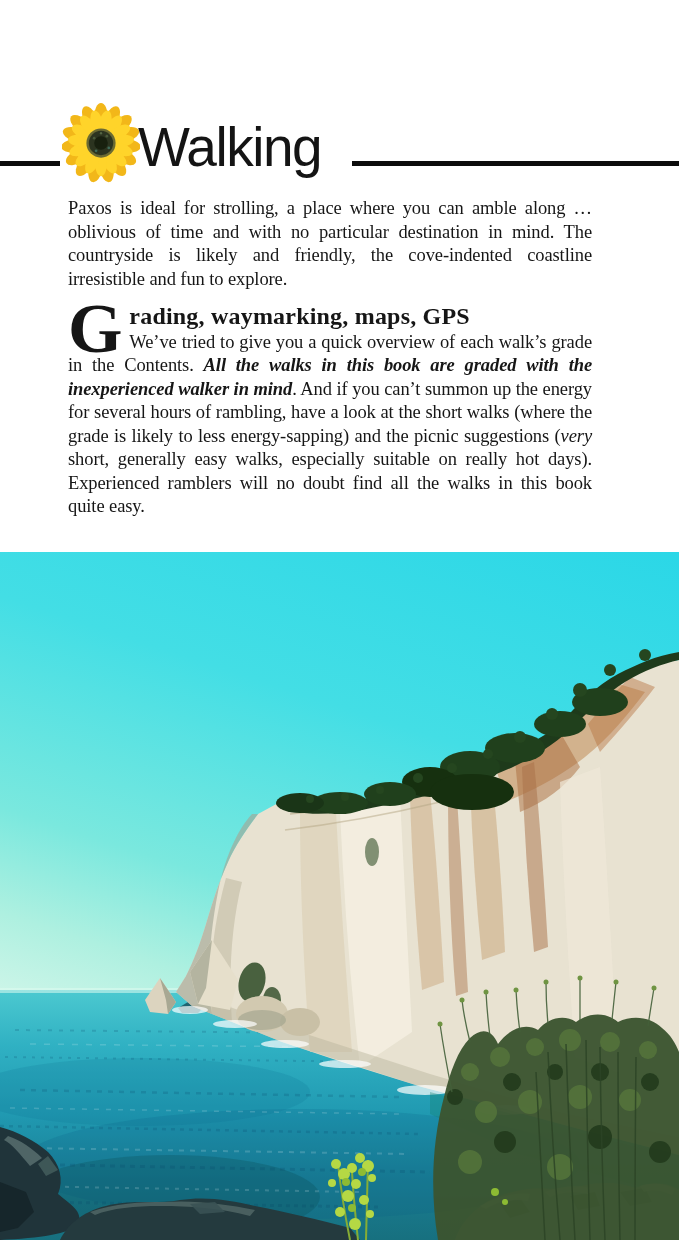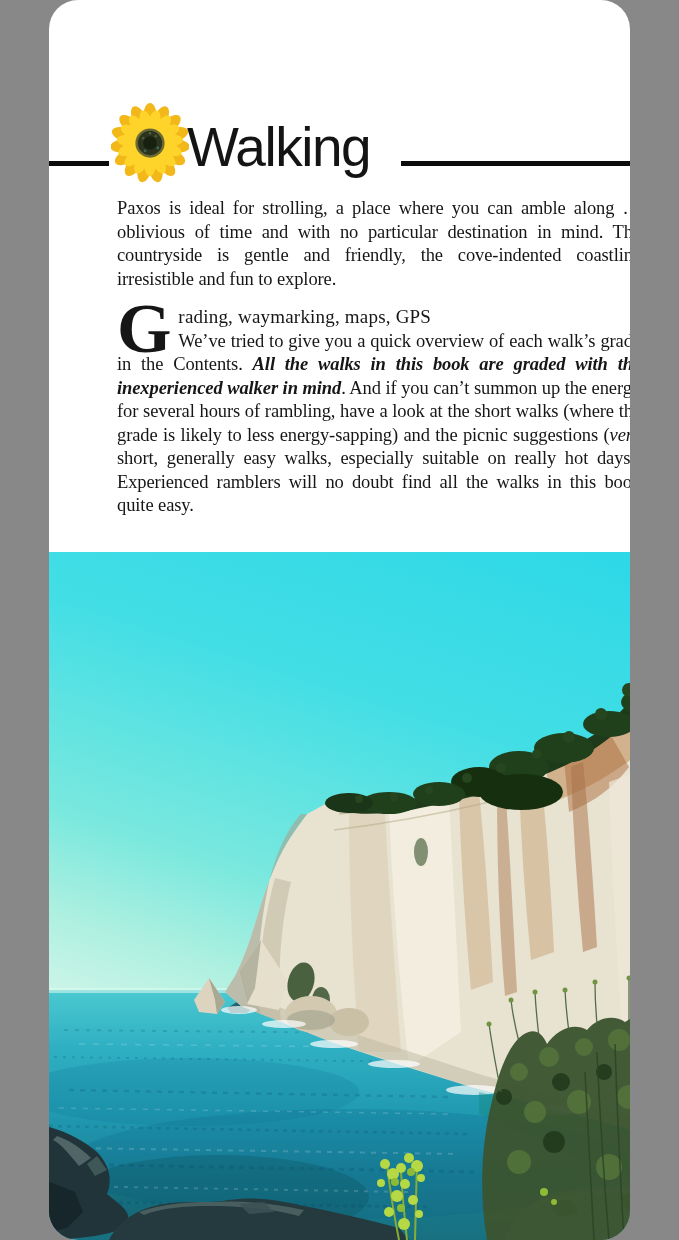--- a/index.html
+++ b/index.html
@@ -1,19 +1,19 @@
 <!DOCTYPE html>
 <html><head>
 <meta charset="utf-8">
 <style>
   html,body{margin:0;padding:0;background:#888;}
   .page{
-    position:relative;width:581px;height:1240px;margin:0 auto;
+    position:relative;width:679px;height:1240px;margin:0 auto;
     background:#ffffff;overflow:hidden;
-    font-family:"Liberation Serif",serif;color:#161616;border-radius:29px;
+    font-family:"Liberation Serif",serif;color:#161616;
   }
   
   .rule{position:absolute;height:5px;background:#0c0c0c;}
   .rule-left{left:0;top:161px;width:60px;}
   .rule-right{left:352px;top:161px;width:327px;}
   .sunflower{position:absolute;left:62px;top:103px;width:78px;height:80px;}
   .page-title{
     position:absolute;left:138px;top:120px;line-height:1;
     font-family:"Liberation Sans",sans-serif;font-weight:400;
     font-size:55px;letter-spacing:-1.5px;color:#141414;
@@ -22,21 +22,21 @@
   .content{position:absolute;left:68px;top:197px;width:524px;}
   .content p{
     margin:0;text-align:justify;
     font-size:18.5px;line-height:23.5px;letter-spacing:-0.1px;
   }
   .section{margin-top:14px !important;}
   .dropcap{
     float:left;font-weight:700;font-size:70px;line-height:44px;
     margin-top:2px;padding-right:7px;
   }
-  .section-heading{font-weight:400;font-size:19px;letter-spacing:.2px;}
+  .section-heading{font-weight:700;font-size:24px;letter-spacing:.2px;}
   .b{font-weight:400;}
   .bi{font-weight:700;font-style:italic;}
   .i{font-style:italic;margin-top:35px;}
   
   .photo{position:absolute;left:0;top:552px;width:679px;height:688px;overflow:hidden;}
   .photo .sky{
     position:absolute;left:0;top:0;width:679px;height:440px;
     background:linear-gradient(198deg,#2bd7e7 0%,#43dee5 40%,#7ae8de 72%,#aef0e0 88%,#ccf5e8 100%);
   }
   .photo .sea{
@@ -96,21 +96,21 @@
       <circle cx="6" cy="-7" r="1.4" fill="#4a5a3a"></circle>
       <circle cx="8" cy="5" r="1.4" fill="#3f6b5a"></circle>
       <circle cx="-5" cy="8" r="1.4" fill="#3f6b5a"></circle>
       <circle cx="0" cy="-10" r="1.2" fill="#556644"></circle>
     </g>
   </svg>
 
   <div class="page-title">Walking</div>
 
   <div class="content">
-    <p>Paxos is ideal for strolling, a place where you can amble along … oblivious of time and with no particular destination in mind. The countryside is gentle and friendly, the cove-indented coastline irresistible and fun to explore.</p>
+    <p>Paxos is ideal for strolling, a place where you can amble along … oblivious of time and with no particular destination in mind. The countryside is likely and friendly, the cove-indented coastline irresistible and fun to explore.</p>
 
     <p class="section"><span class="dropcap">G</span><span class="section-heading">rading, waymarking, maps, GPS</span><br><span>We’ve tried to give you a quick overview of each walk’s </span><span class="b">grade</span><span> in the Contents. </span><span class="bi">All the walks in this book are graded with the inexperienced walker in mind</span><span>. And if you can’t summon up the energy for several hours of rambling, have a look at the short walks (where the grade is likely to less energy-sapping) and the picnic suggestions (</span><span class="i">very</span><span> short, generally easy walks, especially suitable on really hot days). Experienced ramblers will no doubt find all the walks in this book quite easy.</span></p>
   </div>
 
   <div class="photo">
     <div class="sky"></div>
     <div class="sea"></div>
 
     <svg width="679" height="688" viewBox="0 0 679 688" preserveAspectRatio="none" role="img" aria-label="White limestone sea cliffs topped with trees rising from a turquoise sea, dark rocks and green scrub in the foreground">
 

